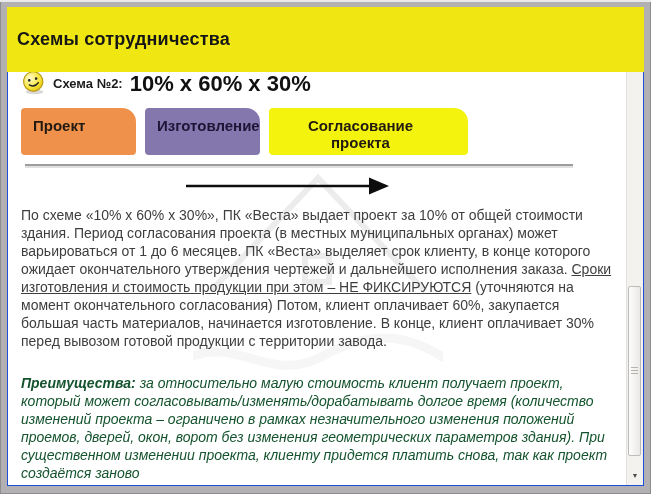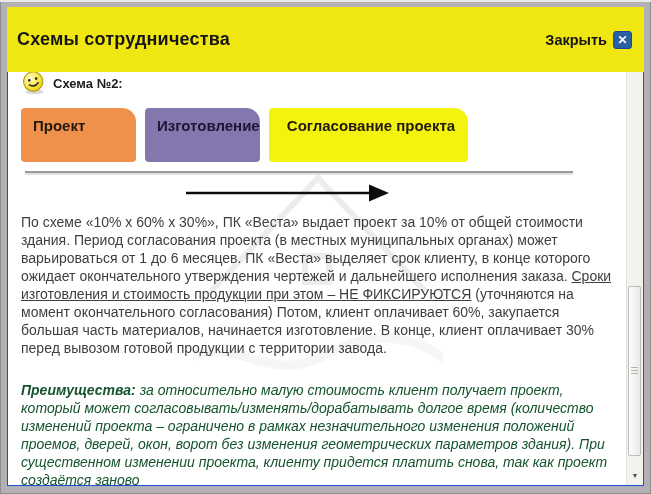--- a/index.html
+++ b/index.html
@@ -39,22 +39,22 @@
   .watermark{position:absolute;left:185px;top:100px;z-index:0;pointer-events:none;}
 
   
   .scheme-header{position:relative;z-index:1;display:flex;align-items:flex-end;gap:7px;margin-top:14px;}
   .scheme-label{font-size:13px;font-weight:bold;color:#1b1b1b;margin-bottom:4px;}
   .scheme-formula{font-size:22px;font-weight:bold;color:#111;line-height:1;}
 
   
   .stages{position:relative;z-index:1;display:flex;gap:9px;margin-top:13px;}
   .stage{
-    height:54px;box-sizing:border-box;border-radius:4px 14px 4px 4px;
-    font-size:15px;font-weight:bold;color:#221a10;padding:9px 5px 0 12px;
+    height:47px;box-sizing:border-box;border-radius:4px 14px 4px 4px;
+    font-size:15px;font-weight:bold;color:#221a10;padding:9px 26px 0 12px;
   }
   .stage-1{width:115px;}
   .stage-2{width:199px;text-align:center;padding-left:10px;}
   .stage-3{width:115px;color:#1d1535;}
 
   .divider{
     position:relative;z-index:1;margin-top:9px;margin-left:4px;width:548px;height:2px;
     background:#9c9c9c;box-shadow:0 2px 0 rgba(0,0,0,.12);
   }
   .arrow-row{position:relative;z-index:1;height:34px;margin-top:2px;}
@@ -88,24 +88,20 @@
   }
 </style>
 </head>
 <body>
 
 <div class="top-light"></div>
 <div class="outer-edge"></div>
 
 <div class="titlebar">
   <span class="title">Схемы сотрудничества</span>
-  <span class="close-group">
-    <span class="close-label">Закрыть</span>
-    <span class="close-btn">✕</span>
-  </span>
 </div>
 
 <div class="content">
 
   <svg class="watermark" width="250" height="240" viewBox="0 0 250 240">
     <g fill="none" stroke="#ececec" stroke-width="6">
       <path d="M18 135 L125 22 L232 135"></path>
       <rect x="112" y="100" width="24" height="26"></rect>
     </g>
     <path d="M-10 205 C 40 175, 75 230, 130 200 S 225 180, 265 212" fill="none" stroke="#f0f0f0" stroke-width="9" opacity="0.6"></path>
@@ -124,20 +120,21 @@
         </defs>
         <ellipse cx="13" cy="21" rx="8.5" ry="2.3" fill="#d9d9d9"></ellipse>
         <g transform="rotate(-14 12 12)">
           <circle cx="12" cy="11" r="9.3" fill="url(#smg)" stroke="#b2920c" stroke-width="1"></circle>
           <circle cx="8.6" cy="9" r="1.25" fill="#232323"></circle>
           <circle cx="15.4" cy="9" r="1.25" fill="#232323"></circle>
           <path d="M7.6 13.3 Q12 17.4 16.4 13.3" fill="none" stroke="#232323" stroke-width="1.4" stroke-linecap="round"></path>
         </g>
       </svg>
       <span class="scheme-label">Схема №2:</span>
+      <span class="scheme-formula">10% x 60% x 30%</span>
     </div>
 
     <div class="stages">
       <div class="stage stage-1" style="background: rgb(240, 145, 75);">
         <span>Проект</span>
       </div>
       <div class="stage stage-3" style="background: rgb(132, 119, 174);">
         <span>Изготовление</span>
       </div>
       <div class="stage stage-2" style="background: rgb(243, 243, 14);">

